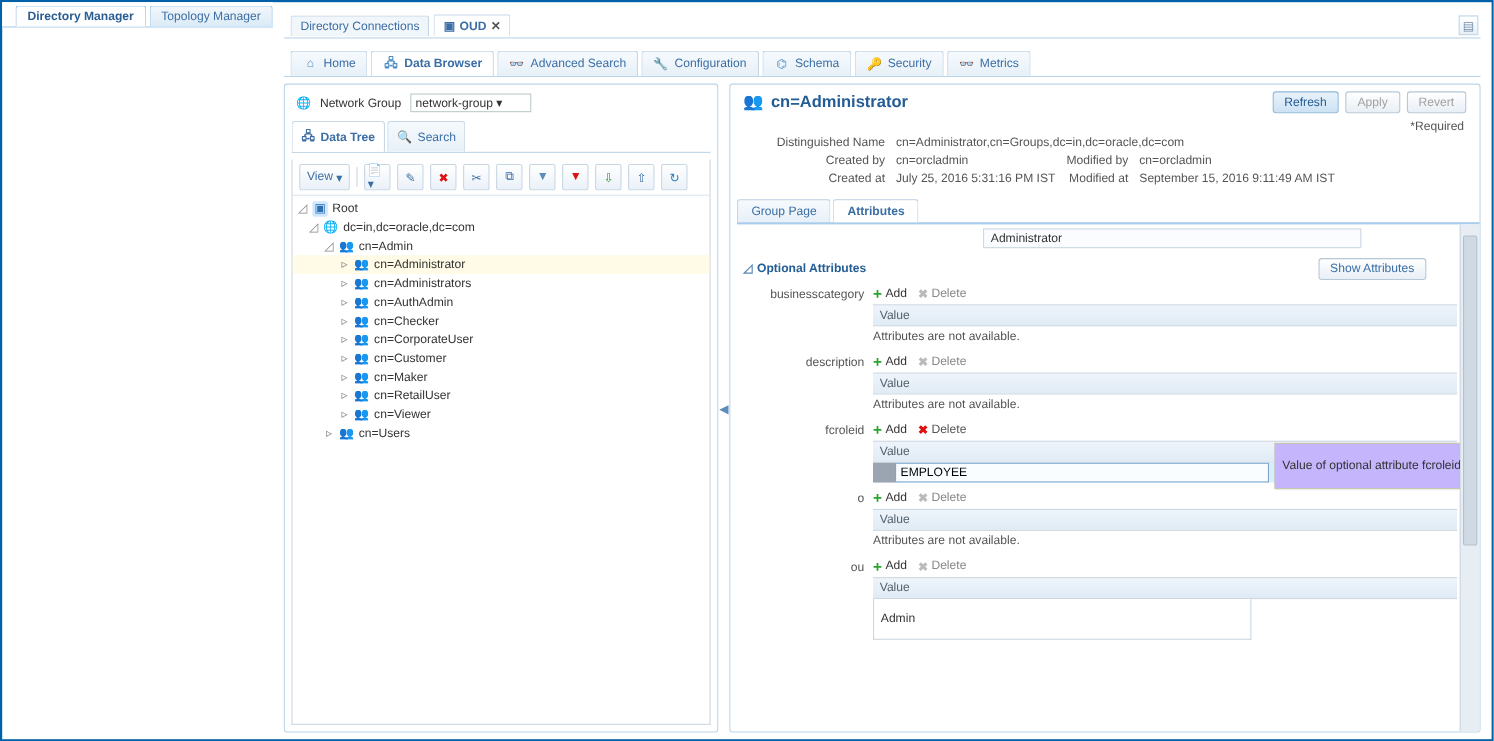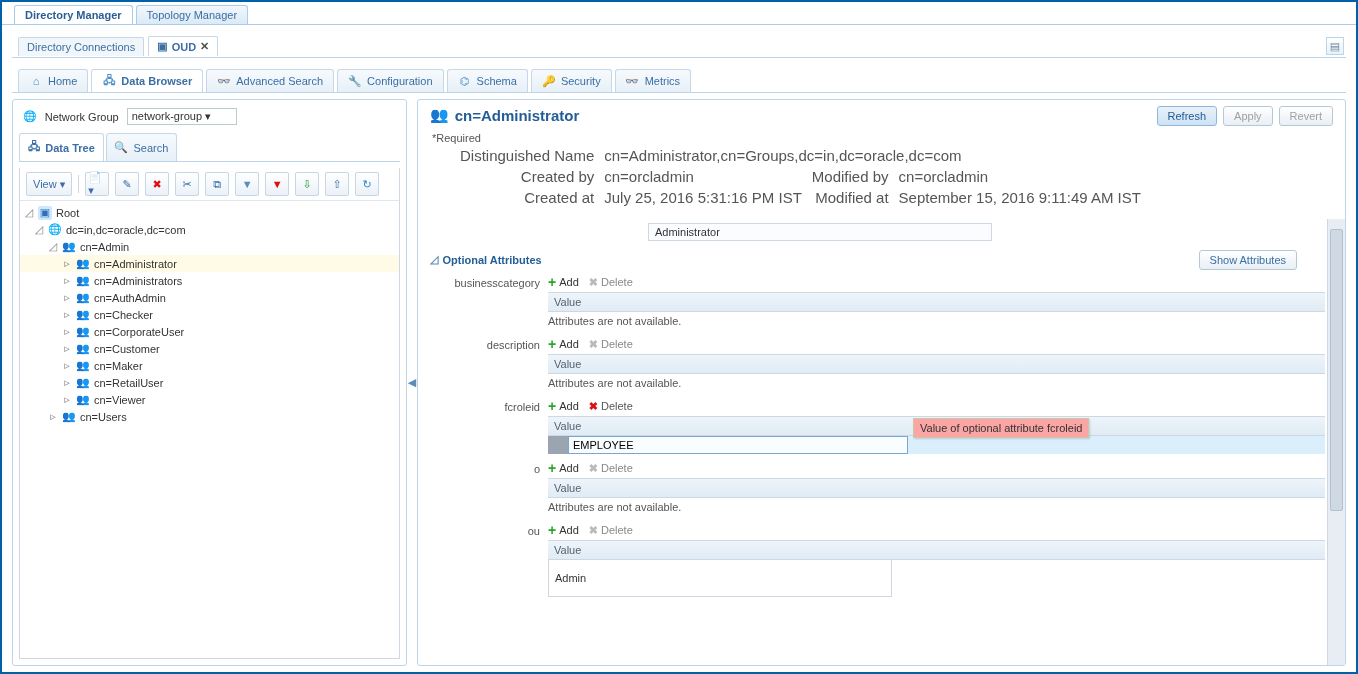--- a/index.html
+++ b/index.html
@@ -1,16 +1,16 @@
 <!DOCTYPE html>
 <html><head>
 <meta charset="utf-8">
 <style>
   html,body{margin:0;padding:0;font-family:Tahoma,Arial,sans-serif;font-size:11px;color:#333;background:#fff}
-  .app{width:1358px;height:674px;border:2px solid #0060a8;box-sizing:border-box;display:flex;flex-direction:column;background:#fff}
+  .app{width:1358px;height:674px;border:2px solid #0060a8;box-sizing:border-box;display:flex;flex-direction:row;background:#fff}
   
   .app-tabs{display:flex;height:22px;border-bottom:1px solid #a8cdec;background:#fff;padding-left:12px;gap:3px;align-items:flex-end}
   .app-tab{border:1px solid #a8cdec;border-bottom:none;border-radius:3px 3px 0 0;padding:3px 10px;background:linear-gradient(#f2f7fb,#dbeaf5);color:#3b6ea5;cursor:pointer}
   .app-tab.active{background:#fff;font-weight:bold;color:#2a5d94}
 
   .app-body{flex:1;display:flex;flex-direction:column;padding:0 10px 6px 10px;box-sizing:border-box;min-height:0}
 
   
   .conn-tabs{display:flex;align-items:center;border-bottom:1px solid #bcd5e8;margin-top:10px;height:22px;gap:4px;padding-left:6px;position:relative}
   .conn-tab{border:1px solid #c6d8e8;border-bottom:none;border-radius:2px 2px 0 0;padding:3px 8px;background:#f1f6fa;color:#3b6ea5;display:flex;align-items:center;gap:4px;cursor:pointer}
@@ -61,23 +61,23 @@
   .ind1{padding-left:14px}.ind2{padding-left:28px}.ind3{padding-left:42px}
 
   
   .detail-hdr{display:flex;justify-content:space-between;align-items:flex-start;padding:6px 12px}
   .detail-title{color:#245d95;font-weight:bold;font-size:15px;display:flex;align-items:center;gap:6px}
   .detail-actions{display:flex;gap:6px;align-items:flex-start}
   .btn{border:1px solid #b6c7d5;border-radius:3px;padding:3px 10px;background:linear-gradient(#fff,#e8eff6);color:#3b6ea5;cursor:pointer}
   .btn.primary{background:linear-gradient(#e9f2fb,#cde2f4);color:#225c92;border-color:#8fb8d8}
   .btn.disabled{color:#a0a0a0;cursor:default}
 
-  .required{padding:0 14px;color:#555}
-
-  .dn-block{margin:0 14px 10px 40px;font-size:15px;color:#555}
+  .required{text-align:right;padding:0 14px;color:#555}
+
+  .dn-block{margin:0 14px 10px 40px;font-size:11px;color:#555}
   .dn-block table td{padding:1px 8px 1px 0}
   .dn-block .lbl{text-align:right;color:#555}
 
   .sub-tabs{display:flex;gap:2px;margin-left:6px;border-bottom:2px solid #a8cdec}
   .sub-tab{border:1px solid #c6d8e8;border-bottom:none;border-radius:3px 3px 0 0;padding:4px 12px;background:linear-gradient(#f6fafd,#e7f0f8);color:#3b6ea5;cursor:pointer}
   .sub-tab.active{background:#fff;font-weight:bold}
 
   .attr-area{flex:1;display:flex;min-height:0}
   .attr-scroll{flex:1;overflow:auto;padding:0 2px 6px 10px;position:relative}
   .vscroll{width:17px;background:#e7edf3;border-left:1px solid #cdd8e2;position:relative}
@@ -100,21 +100,21 @@
   .del-link.enabled{color:#555}
   .del-link.enabled .xmark{color:#d11}
   .value-hdr{background:linear-gradient(#eef4fa,#e0ebf5);border-top:1px solid #cdd8e2;border-bottom:1px solid #cdd8e2;padding:3px 6px;color:#55626e;font-weight:normal}
   .value-na{padding:3px 0;color:#555}
   .value-edit-wrap{display:flex}
   .value-edit-handle{width:20px;background:#9aa5b1}
   .value-edit-wrap input{flex:0 0 330px;border:1px solid #7ba6ce;padding:2px 4px;font-family:inherit;font-size:11px;background:#fafdff}
   .selected-row{background:#dbeefc}
   .value-plain{border:1px solid #cdd8e2;border-top:none;width:330px;padding:12px 6px;background:#fff}
 
-  .tooltip{position:absolute;background:#fca5a5;border:1px solid #c8c8a8;padding:3px 6px;color:#333;box-shadow:1px 1px 2px rgba(0,0,0,.15);white-space:nowrap;z-index:10}
+  .tooltip{position:absolute;background:#c4b5fd;border:1px solid #c8c8a8;padding:14px 6px;color:#333;box-shadow:1px 1px 2px rgba(0,0,0,.15);white-space:nowrap;z-index:10}
 </style>
 </head>
 <body>
 
 <div class="app">
 
   <div class="app-tabs">
     <div class="app-tab active">Directory Manager</div>
     <div class="app-tab">Topology Manager</div>
   </div>
@@ -301,20 +301,24 @@
             <tr>
               <td class="lbl">Created at</td>
                   <td>July 25, 2016 5:31:16 PM IST</td>
               <td class="lbl">Modified at</td>
                   <td>September 15, 2016 9:11:49 AM IST</td>
             </tr>
           </tbody>
             </table>
         </div>
 
+        <div class="sub-tabs">
+          <div class="sub-tab">Group Page</div>
+          <div class="sub-tab active">Attributes</div>
+        </div>
 
         <div class="attr-area">
           <div class="attr-scroll">
             <div class="admin-box">Administrator</div>
 
             <div class="section-title">
                 <span class="disc">◿</span>
                 <span>Optional Attributes</span>
               </div>
             <span class="btn show-attr">Show Attributes</span>

